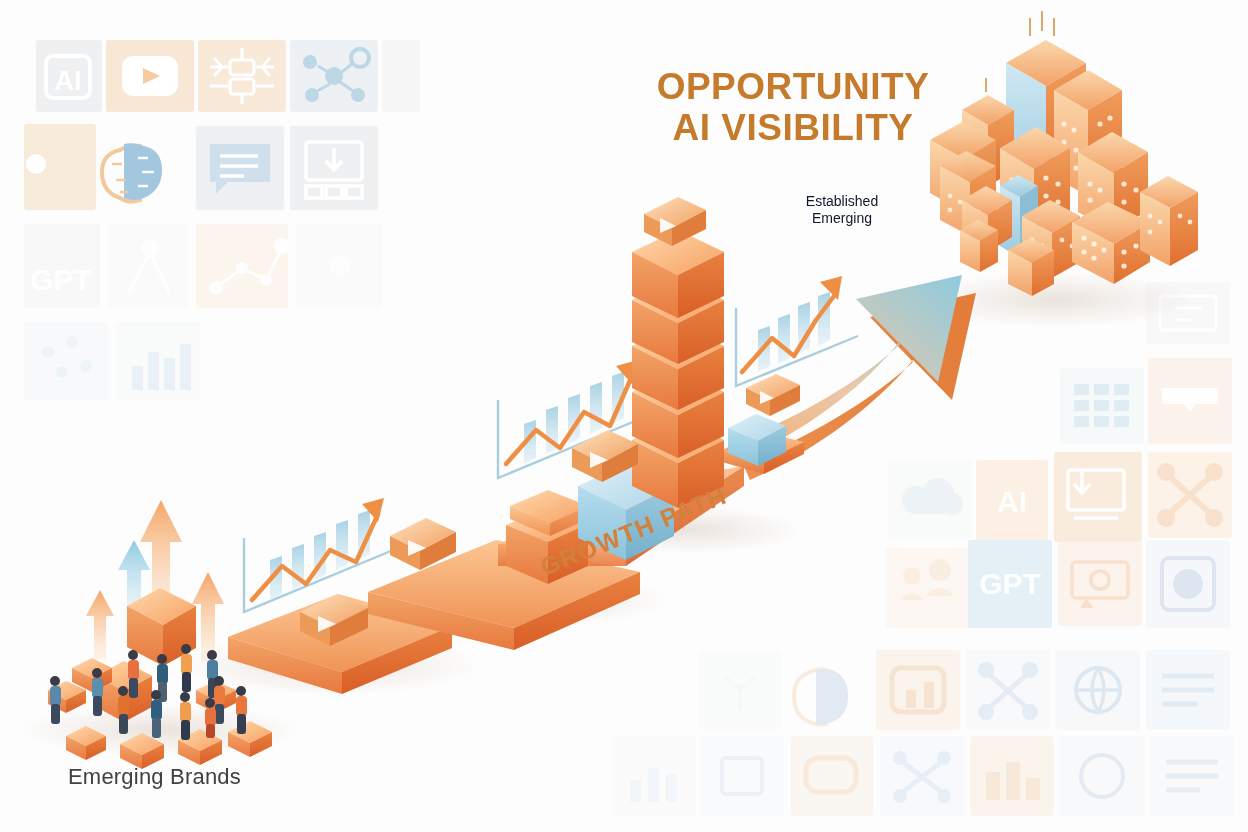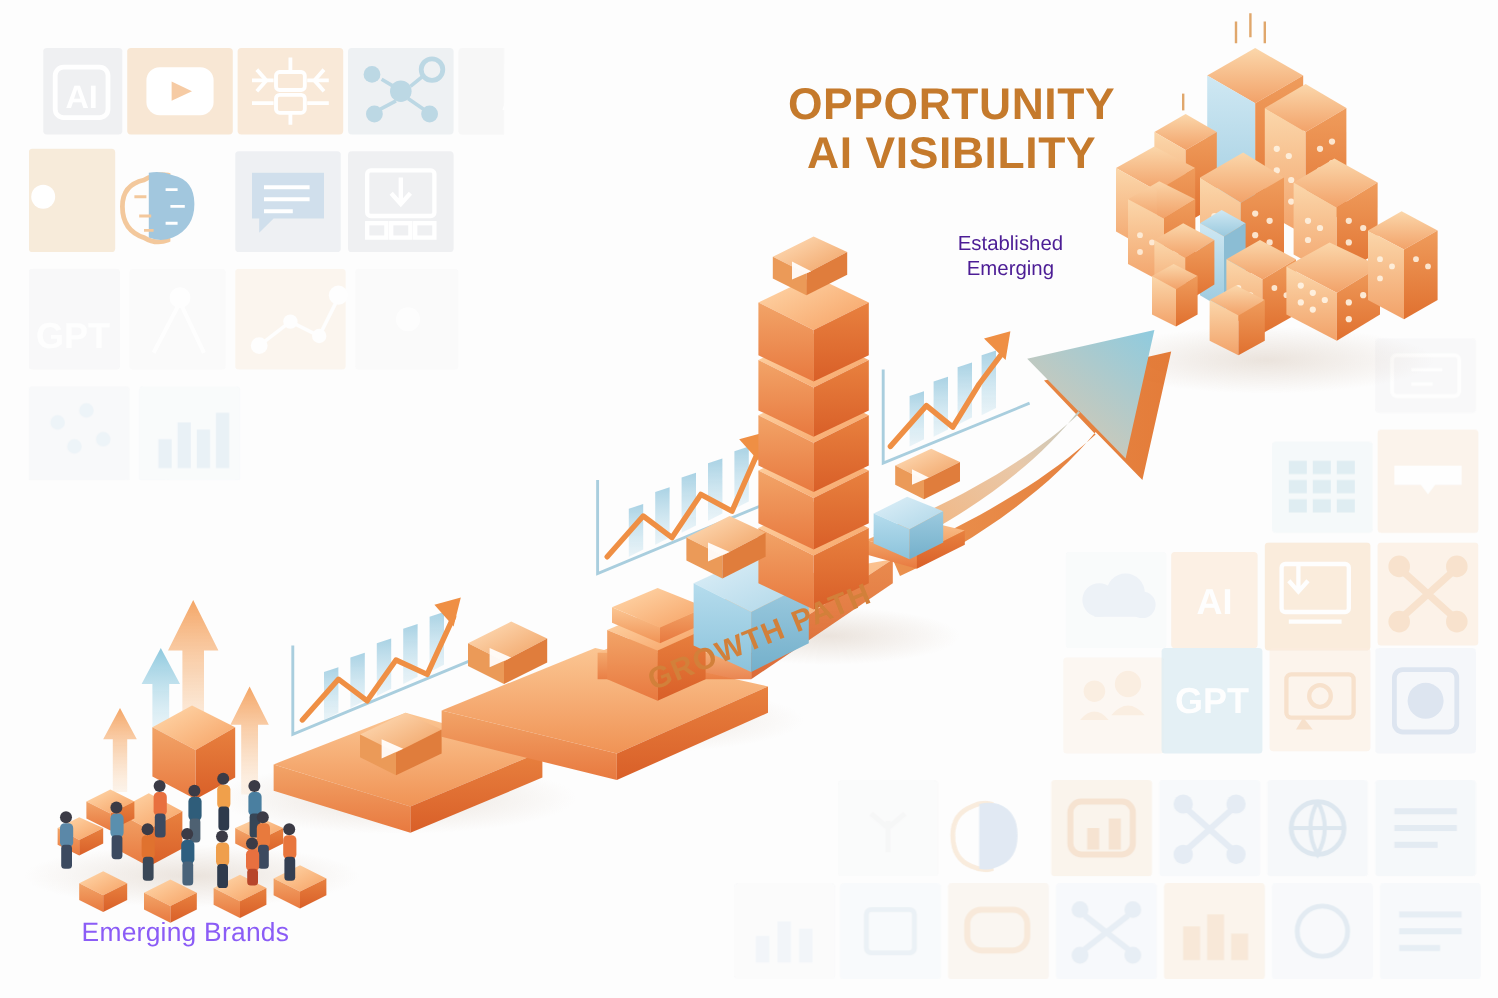--- a/index.html
+++ b/index.html
@@ -13,26 +13,26 @@
 
   
   .title{
     position:absolute;left:628px;top:66px;width:330px;
     font-size:37px;font-weight:bold;letter-spacing:.5px;line-height:1.12;
     color:#c57a2c;text-align:center;
   }
   .title span{display:block;}
   .label-established{
     position:absolute;left:757px;top:193px;width:170px;
-    font-size:17px;line-height:1.22;color:#4c1d95;text-align:center;font-weight:400;
+    font-size:14px;line-height:1.22;color:#0f172a;text-align:center;font-weight:400;
   }
   .label-established span{display:block;}
   .label-emerging{
     position:absolute;left:68px;top:764px;
-    font-size:22px;color:#8b5cf6;font-weight:400;letter-spacing:.2px;
+    font-size:22px;color:#404040;font-weight:400;letter-spacing:.2px;
   }
   .label-growth{
     position:absolute;left:536px;top:555px;
     font-size:25px;font-weight:bold;color:#d2803a;letter-spacing:1.2px;
     transform:rotate(-22deg);transform-origin:left top;white-space:nowrap;
   }
 </style>
 </head>
 <body>
 

